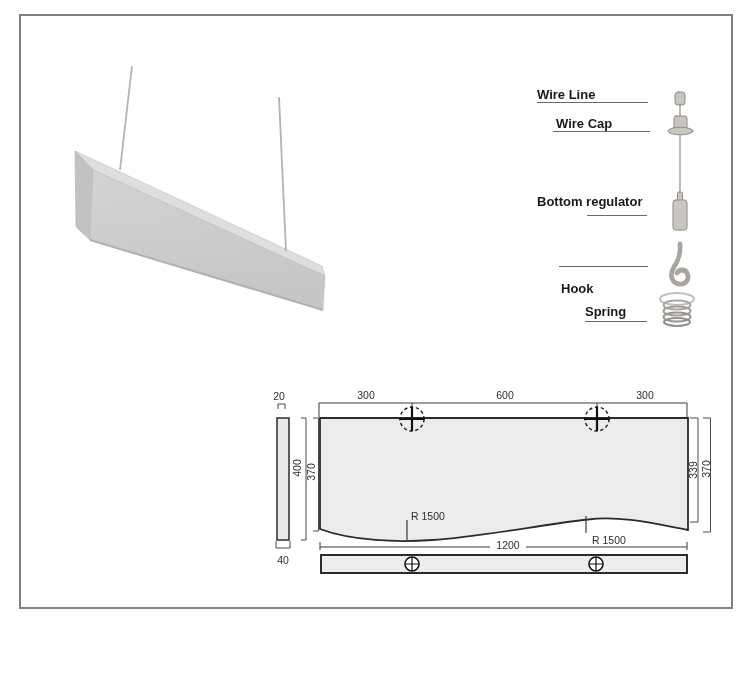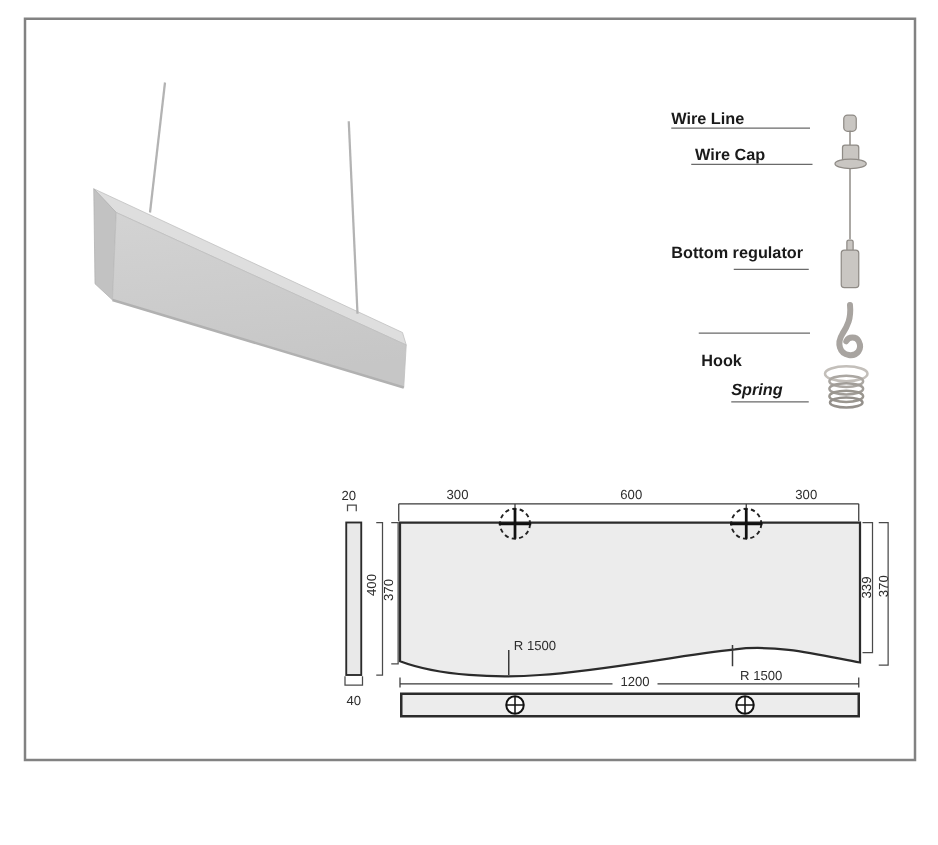--- a/index.html
+++ b/index.html
@@ -27,21 +27,21 @@
 
   <div class="part-label" style="left:556px;top:116px;">Wire Cap</div>
   <div class="underline" style="left:553px;top:131px;width:97px;"></div>
 
   <div class="part-label" style="left:537px;top:194px;">Bottom regulator</div>
   <div class="underline" style="left:587px;top:215px;width:60px;"></div>
 
   <div class="part-label" style="left:561px;top:237px;margin-top:44px;">Hook</div>
   <div class="underline" style="left:559px;top:266px;width:89px;"></div>
 
-  <div class="part-label" style="left:585px;top:304px;font-style:italic;">Spring</div>
+  <div class="part-label" style="left:585px;top:304px;">Spring</div>
   <div class="underline" style="left:585px;top:321px;width:62px;"></div>
 
   <svg width="750" height="676" viewBox="0 0 750 676">
     <defs>
       <linearGradient id="gFront" x1="0" y1="0" x2="0.2" y2="1">
         <stop offset="0" stop-color="#d3d3d3"></stop>
         <stop offset="1" stop-color="#c6c6c6"></stop>
       </linearGradient>
     </defs>
 

